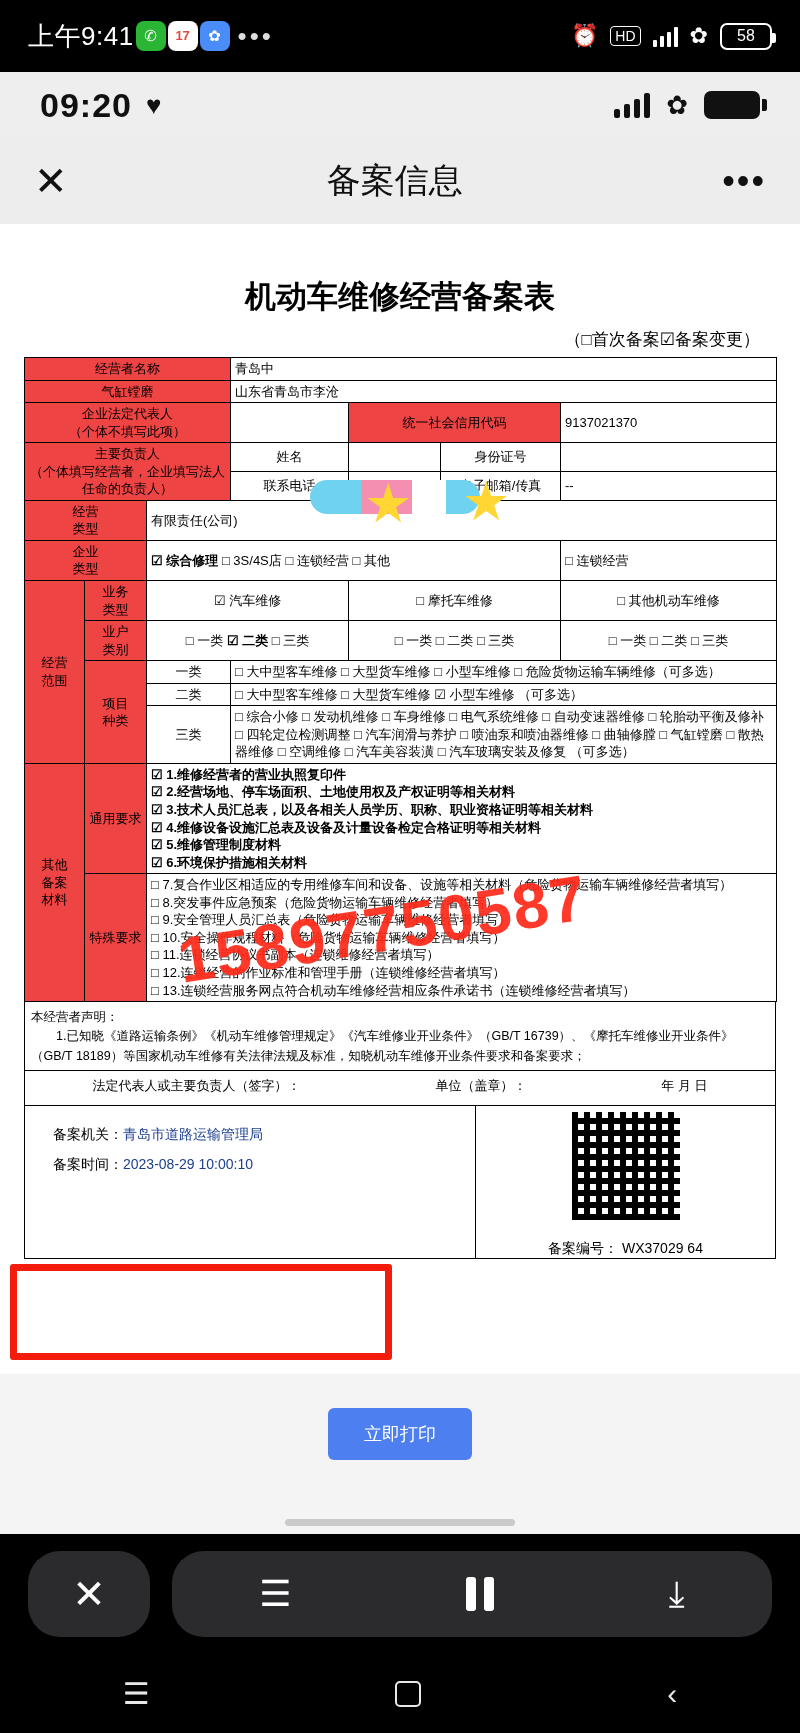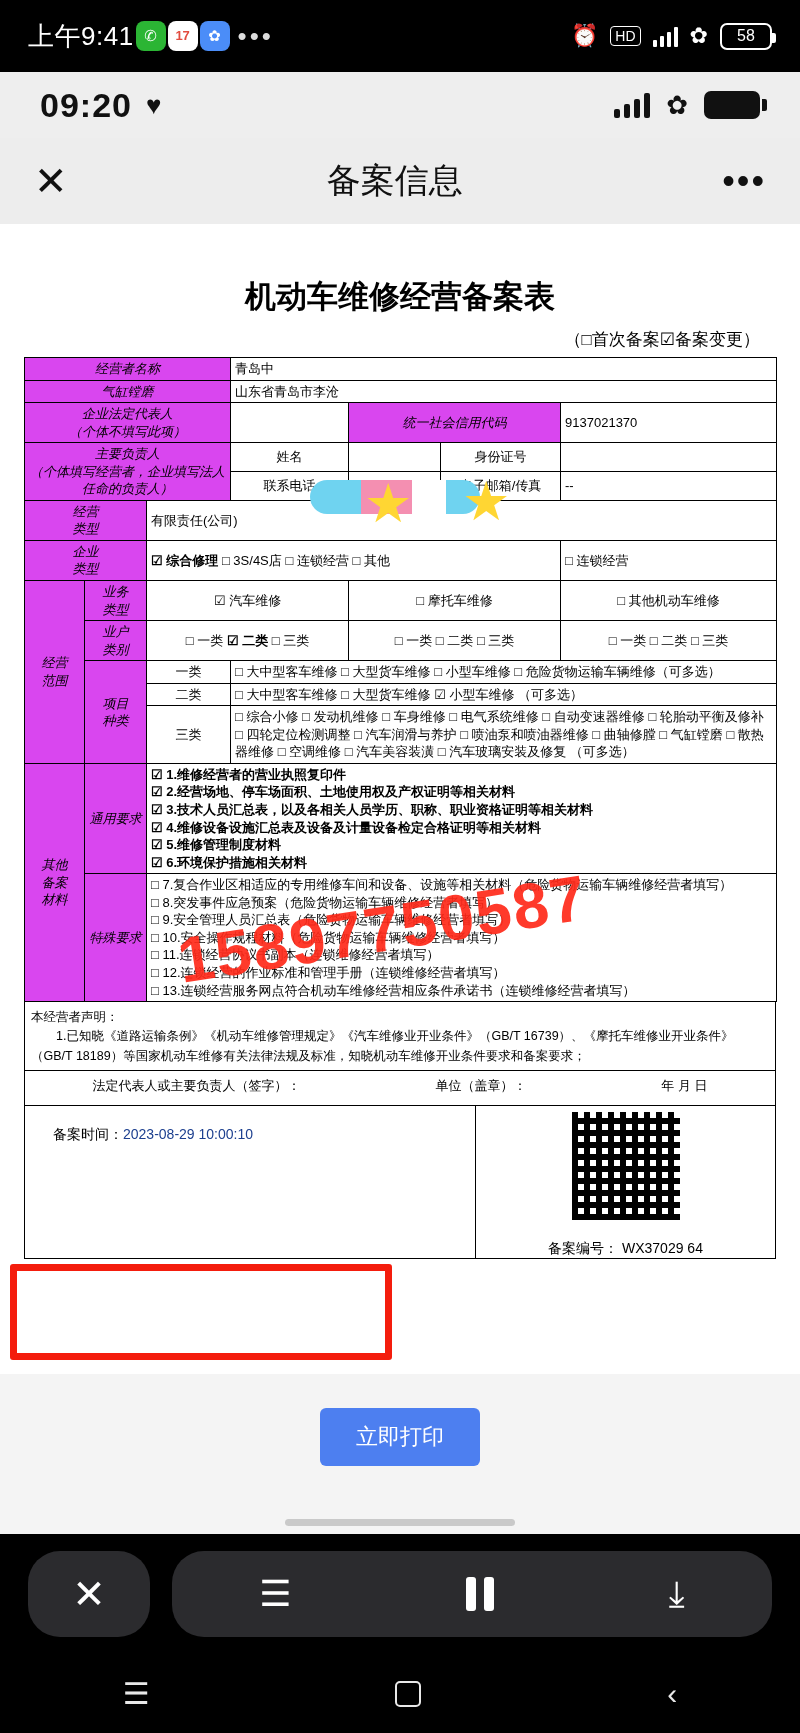--- a/index.html
+++ b/index.html
@@ -69,21 +69,21 @@
   .nav-more { font-size: 36px; color: #111; letter-spacing: 2px; }
 
   
   .doc { background: #fff; padding: 36px 24px 0 24px; position: relative; height: 1150px; }
   .doc-title { text-align: center; font-size: 31px; font-weight: bold; color: #000; margin: 16px 0 10px; font-family: "Liberation Sans", sans-serif; }
   .doc-sub { text-align: right; font-size: 17px; color: #000; padding-right: 16px; margin-bottom: 6px; }
 
   table.form { width: 100%; border-collapse: collapse; table-layout: fixed; }
   table.form td { border: 1px solid #000; font-size: 13px; color: #000; padding: 2px 4px; vertical-align: middle; line-height: 1.35; }
   .c { text-align: center; }
-  .lbl { text-align: center; background: #d946ef; font-style: italic; }
+  .lbl { text-align: center; background: #ef4444; }
   .val { font-size: 13px; color: #1b3f8f; }
   .vblue { color: #1c3f8f; }
   .tiny { font-size: 12px; }
   .rot { text-align: center; font-size: 13px; }
   .cbx { font-size: 12px; }
   .ckd { font-weight: bold; }
 
   .decl { font-size: 12.5px; line-height: 1.55; color: #000; padding: 6px 6px 4px; border-left: 1px solid #000; border-right: 1px solid #000; border-bottom: 1px solid #000; }
   .sign-row { display: flex; justify-content: space-around; font-size: 13px; padding: 6px 0 10px; border-left:1px solid #000;border-right:1px solid #000;border-bottom:1px solid #000; }
 
@@ -110,21 +110,21 @@
   
   .sticker { position: absolute; left: 310px; top: 248px; width: 230px; height: 62px; }
   .stk-bar { position:absolute; width: 170px; height: 34px; border-radius: 17px; left: 0; top: 8px;
     background: linear-gradient(90deg,#6fd3f0 0%,#6fd3f0 30%,#f48fb1 30%,#f48fb1 60%,#ffffff 60%,#ffffff 80%,#6fd3f0 80%); }
   .star { position: absolute; color: #ffd633; font-size: 54px; line-height: 1; }
   .star1 { left: 54px; top: 4px; }
   .star2 { left: 152px; top: 2px; }
 
   .print-wrap { background: #f4f4f4; padding: 34px 0 0; text-align: center; height: 200px; }
   .print-btn {
-    display: inline-block; background: #4d7ff0; color: #fff; font-size: 22px;
+    display: inline-block; background: #4d7ff0; color: #fff; font-size: 18px;
     padding: 14px 36px; border-radius: 6px; border: none;
   }
 
   
   .player {
     position: absolute; left: 0; top: 1534px; width: 800px; height: 120px;
     background: #000; display: flex; align-items: center; padding: 0 28px; gap: 22px;
   }
   .pill {
     background: #2b2b2e; border-radius: 32px; height: 86px; display: flex; align-items: center;
@@ -341,20 +341,23 @@
         <div style="text-indent:2em">1.已知晓《道路运输条例》《机动车维修管理规定》《汽车维修业开业条件》（GB/T 16739）、《摩托车维修业开业条件》（GB/T 18189）等国家机动车维修有关法律法规及标准，知晓机动车维修开业条件要求和备案要求；</div>
       </div>
       <div class="sign-row">
         <span>法定代表人或主要负责人（签字）：</span>
         <span>单位（盖章）：</span>
         <span>年 月 日</span>
       </div>
 
       <div class="foot-wrap">
         <div class="foot-left">
+          <div>
+            <span>备案机关：</span><span class="vblue">青岛市道路运输管理局</span>
+          </div>
           <div>
             <span>备案时间：</span><span class="vblue">2023-08-29 10:00:10</span>
           </div>
         </div>
         <div class="foot-right">
           <div class="qr"></div>
           <div class="num-line">
             <span>备案编号：</span>
             <span>WX37029</span>
             <span>64</span>

